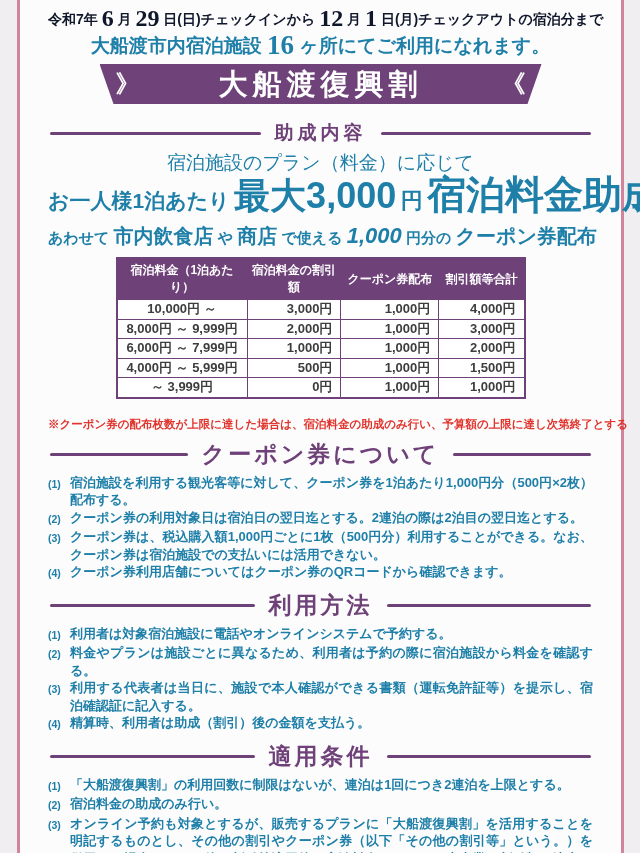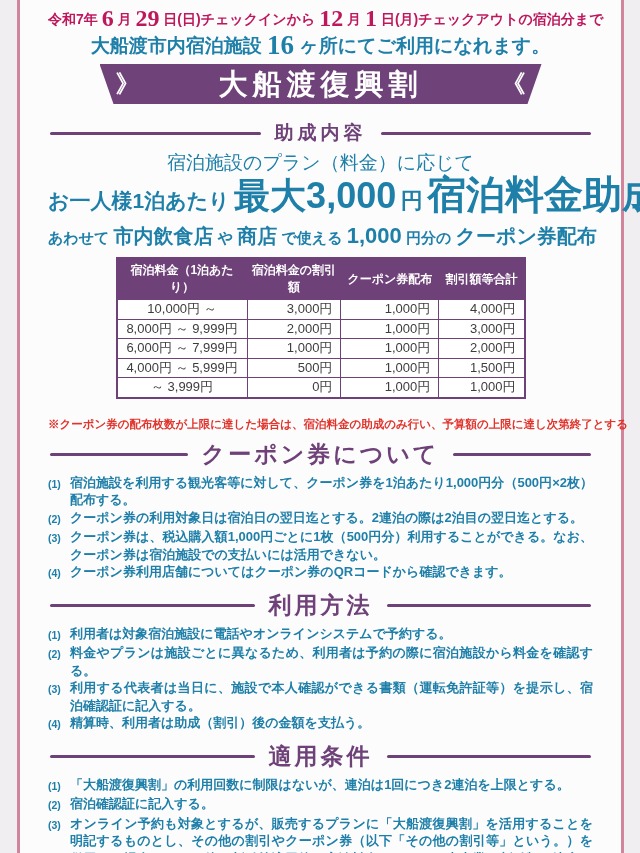--- a/index.html
+++ b/index.html
@@ -1,20 +1,20 @@
 <!DOCTYPE html>
 <html><head>
 <meta charset="utf-8">
 <style>
   html,body{margin:0;padding:0;width:640px;height:853px;overflow:hidden;
     background:#f0eef0;font-family:"Liberation Sans",sans-serif;}
   .page{box-sizing:border-box;margin:0 16px 0 17px;height:860px;background:#fdfcfd;
     border-left:3px solid #d2849c;border-right:3px solid #d2849c;padding:6px 28px 0 28px;}
   
-  .date-line{text-align:center;color:#be185d;font-weight:bold;font-size:14px;line-height:25px;white-space:nowrap;}
+  .date-line{text-align:center;color:#0f172a;font-weight:bold;font-size:14px;line-height:25px;white-space:nowrap;}
   .dnum{font-family:"Liberation Serif",serif;font-size:24px;font-weight:bold;vertical-align:-2px;}
   .fac-line{text-align:center;color:#1e7fa8;font-weight:900;font-size:19px;line-height:26px;white-space:nowrap;}
   .fnum{font-family:"Liberation Serif",serif;font-size:27px;font-weight:bold;vertical-align:-2px;}
   
   .banner{position:relative;margin:5px auto 0;width:442px;height:40px;background:#6f4379;
     clip-path:polygon(0 0,100% 0,calc(100% - 14px) 100%,14px 100%);
     display:flex;align-items:center;justify-content:space-between;padding:0 16px;box-sizing:border-box;}
   .banner .chev{color:#fff;font-size:24px;font-weight:900;line-height:40px;}
   .banner .title{color:#fff;font-size:29px;font-weight:900;letter-spacing:5px;line-height:40px;}
   
@@ -22,25 +22,25 @@
   .sec-head .line{flex:1;height:3px;background:#6f4179;border-radius:2px;}
   .sec-head .label{color:#6f4179;font-weight:900;letter-spacing:3px;font-size:23px;margin:0 14px;white-space:nowrap;}
   .sec-head.sm .label{font-size:19px;letter-spacing:4px;}
   .sec-head.sm{margin-top:16px;}
   
   .plan-line{text-align:center;color:#1e7fa8;font-weight:400;font-size:19px;line-height:25px;}
   .big-line{text-align:center;color:#1e7fa8;font-weight:900;line-height:40px;white-space:nowrap;}
   .big-line .s1{font-size:21px;}  .big-line .s2{font-size:36px;}
   .big-line .s3{font-size:22px;}  .big-line .s4{font-size:39px;}
   .coupon-line{text-align:center;color:#1e7fa8;font-weight:900;font-size:15px;line-height:25px;white-space:nowrap;}
-  .coupon-line .md{font-size:20px;}  .coupon-line .num{font-size:22px;}
+  .coupon-line .md{font-size:20px;}  .coupon-line .num{font-size:22px;font-style:italic;}
   
   table{width:410px;margin:7px auto 2px;border-collapse:collapse;border:2px solid #6f4179;}
   th{background:#6f4179;color:#fff;font-size:12px;font-weight:bold;padding:3px 2px;border:1px solid #6f4179;}
-  td{font-size:13px;color:#3d3d3d;font-weight:normal;background:#fff;border:1px solid #6f4179;
+  td{font-size:13px;color:#3d3d3d;font-weight:bold;background:#fff;border:1px solid #6f4179;
      padding:1px 8px;line-height:16.5px;}
   td.c0{text-align:center;} td.r{text-align:right;}
   col.c0{width:32%;} col.c1{width:23%;} col.c2{width:24%;} col.c3{width:21%;}
   .red-note{text-align:center;color:#e0342c;font-weight:bold;font-size:11.5px;line-height:15px;margin-top:18px;white-space:nowrap;}
   
   .items{margin:0 0 2px;}
   .item{display:flex;color:#1e7fa8;font-weight:bold;font-size:13px;line-height:17.5px;text-align:justify;}
   .item .num{flex:none;width:22px;font-size:10.5px;padding-top:2px;}
   .item .txt{flex:1;}
 </style>
@@ -201,21 +201,21 @@
     <span class="label">適用条件</span>
     <span class="line"></span>
   </div>
   <div class="items">
     <div class="item">
       <span class="num">(1)</span>
       <span class="txt">「大船渡復興割」の利用回数に制限はないが、連泊は1回につき2連泊を上限とする。</span>
     </div>
     <div class="item">
       <span class="num">(2)</span>
-      <span class="txt">宿泊確認証に記入する。</span>
+      <span class="txt">宿泊料金の助成のみ行い。</span>
     </div>
     <div class="item">
       <span class="num">(3)</span>
       <span class="txt">オンライン予約も対象とするが、販売するプランに「大船渡復興割」を活用することを明記するものとし、その他の割引やクーポン券（以下「その他の割引等」という。）を併用する場合は、その他の割引等適用後の宿泊料金をもって、本事業の割引額を決定するものとする。</span>
     </div>
   </div>
 
   <div class="sec-head">
 
     <span class="label">対象とならない者</span>

